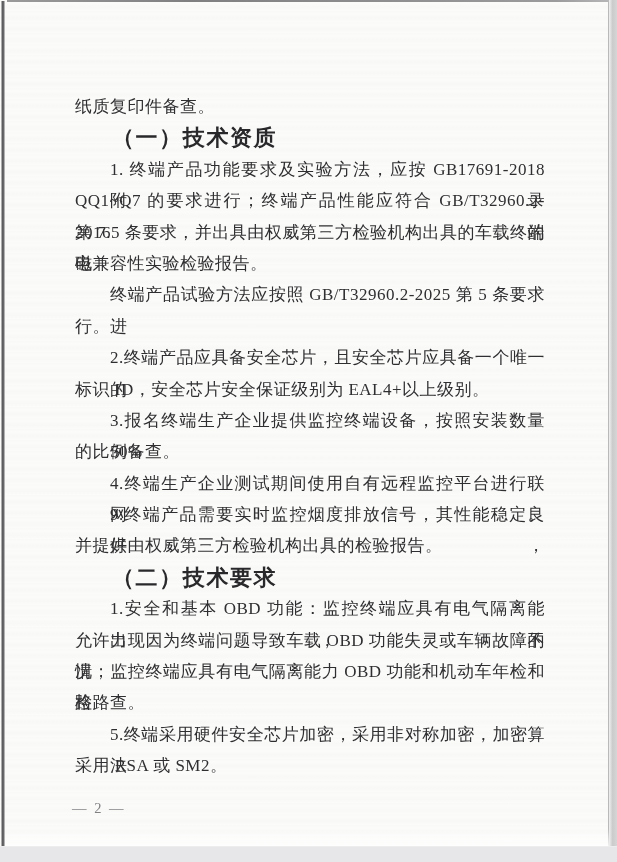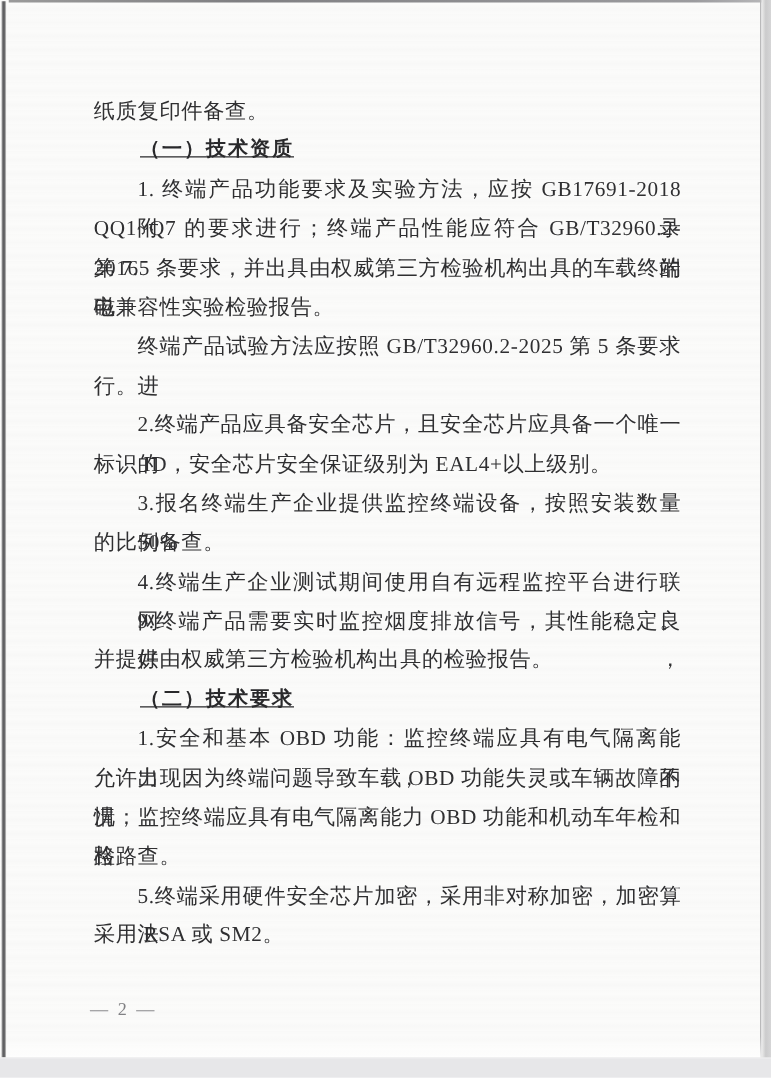--- a/index.html
+++ b/index.html
@@ -55,21 +55,21 @@
     left: 5px; right: 8px;
     bottom: 15px;
     height: 18px;
     background: linear-gradient(to bottom, rgba(255,255,255,0), rgba(255,255,255,0.85));
   }
 
   
   .doc-body {
     position: absolute;
     left: 75px;
-    top: 73px;
+    top: 91px;
     width: 470px;
     color: #2f2f31;
     font-size: 17px;
     letter-spacing: 0.5px;
   }
   .doc-body .line {
     height: 31.4px;
     line-height: 31.4px;
     white-space: nowrap;
   }
@@ -77,24 +77,23 @@
     white-space: normal;
     text-align: justify;
     text-align-last: justify;
   }
   .doc-body .line.para-start {
     padding-left: 35px;
   }
   .doc-body .line.heading {
     padding-left: 37px;
     font-weight: bold;
-    font-size: 16px;
+    font-size: 22px;
     letter-spacing: 1.6px;
     color: #29292b;
-    text-decoration: underline;
   }
   .page-number {
     position: absolute;
     left: 72px;
     top: 796px;
     height: 24px;
     line-height: 24px;
     font-size: 14.5px;
     letter-spacing: 2px;
     color: #818184;

